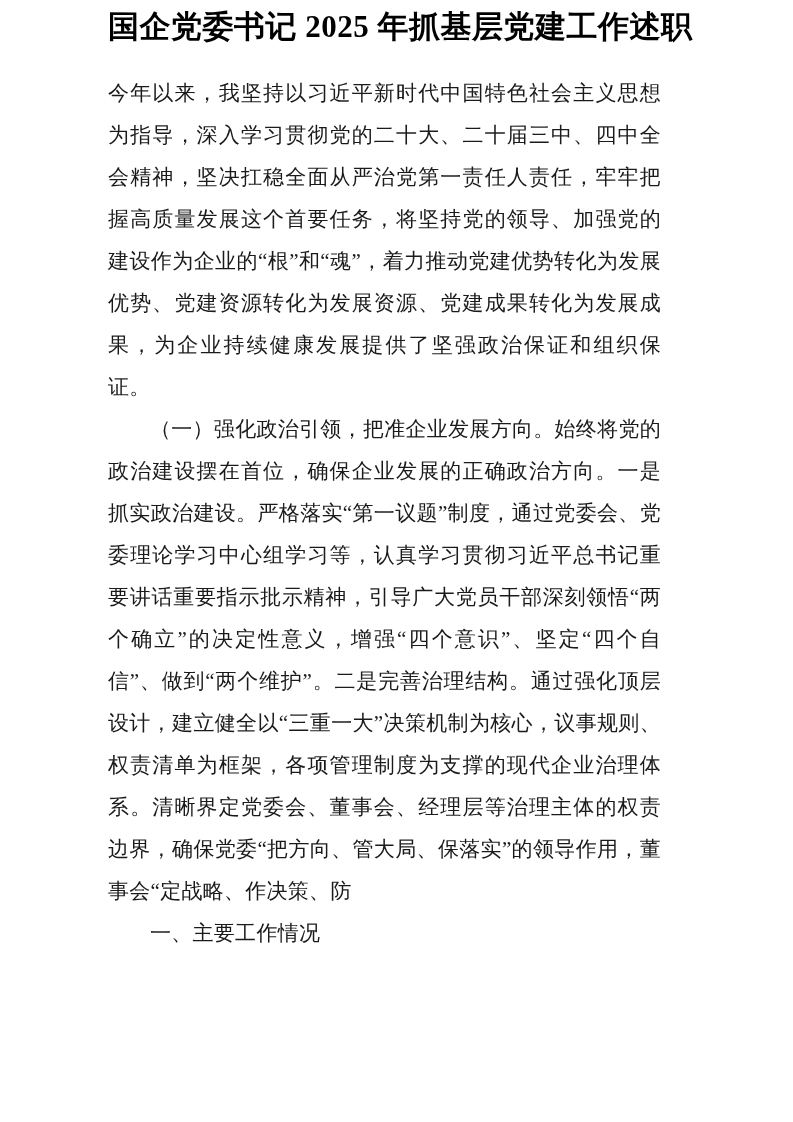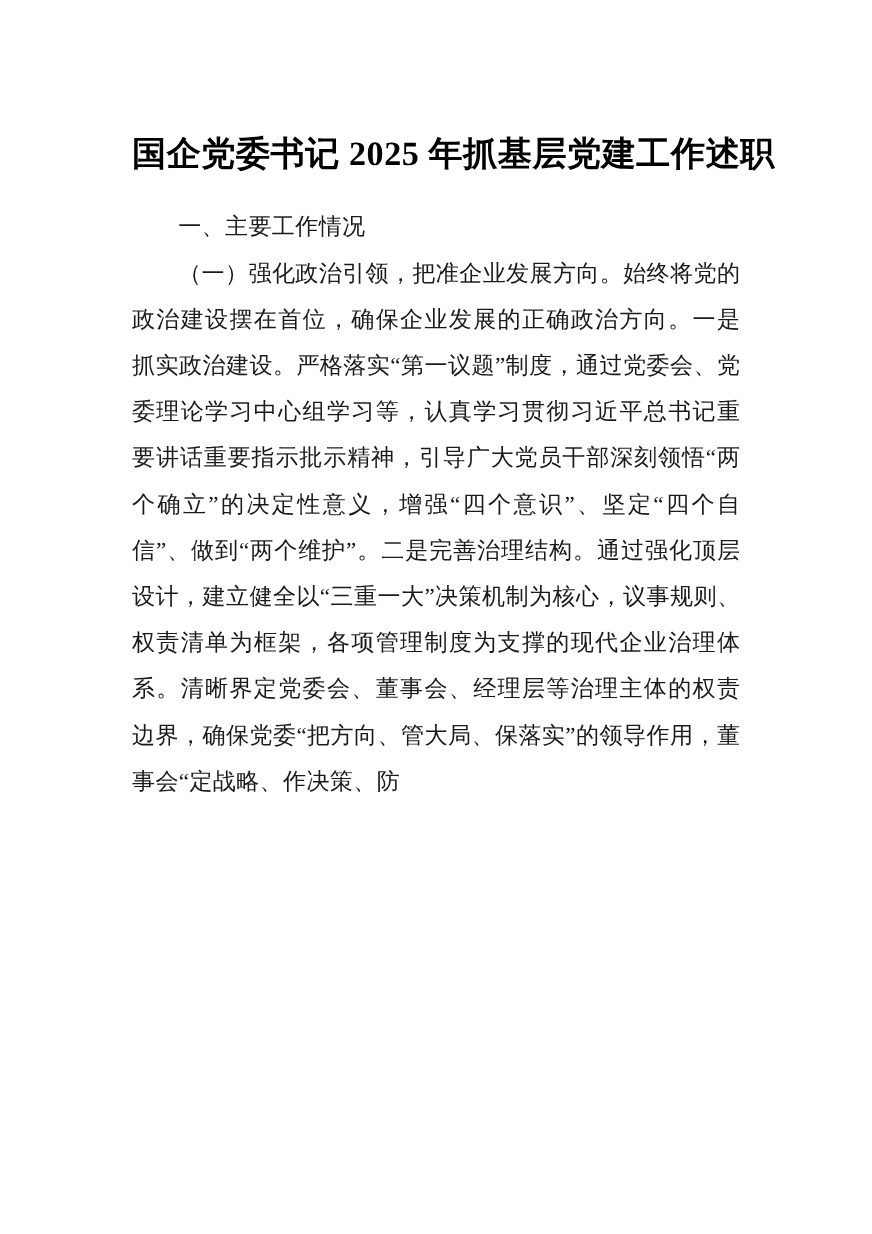--- a/index.html
+++ b/index.html
@@ -11,24 +11,23 @@
     position: relative;
     width: 793px;
     height: 1122px;
     background: #ffffff;
     overflow: hidden;
     font-family: "Liberation Serif", "DejaVu Serif", serif;
     color: #1a1a1a;
   }
   .content {
     position: absolute;
-    left: 120px;
+    left: 108px;
     width: 553px;
     top: 0;
-    padding-top: 113px;
   }
   .title {
     margin: 0;
     font-size: 31px;
     line-height: 54px;
     font-weight: 700;
     color: #000000;
     text-align: center;
     letter-spacing: 0.5px;
   }
@@ -53,17 +52,18 @@
 </style>
 </head>
 <body>
 
 <div class="page">
   <div class="content">
     <h1 class="title">
       <span class="title-line">国企党委书记 2025 年抓基层党建工作述职</span>
     </h1>
     <div class="body-text">
+      <p class="para">今年以来，我坚持以习近平新时代中国特色社会主义思想为指导，深入学习贯彻党的二十大、二十届三中、四中全会精神，坚决扛稳全面从严治党第一责任人责任，牢牢把握高质量发展这个首要任务，将坚持党的领导、加强党的建设作为企业的“根”和“魂”，着力推动党建优势转化为发展优势、党建资源转化为发展资源、党建成果转化为发展成果，为企业持续健康发展提供了坚强政治保证和组织保证。</p>
+      <p class="para indent">（一）强化政治引领，把准企业发展方向。始终将党的政治建设摆在首位，确保企业发展的正确政治方向。一是抓实政治建设。严格落实“第一议题”制度，通过党委会、党委理论学习中心组学习等，认真学习贯彻习近平总书记重要讲话重要指示批示精神，引导广大党员干部深刻领悟“两个确立”的决定性意义，增强“四个意识”、坚定“四个自信”、做到“两个维护”。二是完善治理结构。通过强化顶层设计，建立健全以“三重一大”决策机制为核心，议事规则、权责清单为框架，各项管理制度为支撑的现代企业治理体系。清晰界定党委会、董事会、经理层等治理主体的权责边界，确保党委“把方向、管大局、保落实”的领导作用，董事会“定战略、作决策、防</p>
       <p class="para indent">一、主要工作情况</p>
-      <p class="para indent">（一）强化政治引领，把准企业发展方向。始终将党的政治建设摆在首位，确保企业发展的正确政治方向。一是抓实政治建设。严格落实“第一议题”制度，通过党委会、党委理论学习中心组学习等，认真学习贯彻习近平总书记重要讲话重要指示批示精神，引导广大党员干部深刻领悟“两个确立”的决定性意义，增强“四个意识”、坚定“四个自信”、做到“两个维护”。二是完善治理结构。通过强化顶层设计，建立健全以“三重一大”决策机制为核心，议事规则、权责清单为框架，各项管理制度为支撑的现代企业治理体系。清晰界定党委会、董事会、经理层等治理主体的权责边界，确保党委“把方向、管大局、保落实”的领导作用，董事会“定战略、作决策、防</p>
     </div>
   </div>
 </div>
 
 </body></html>

